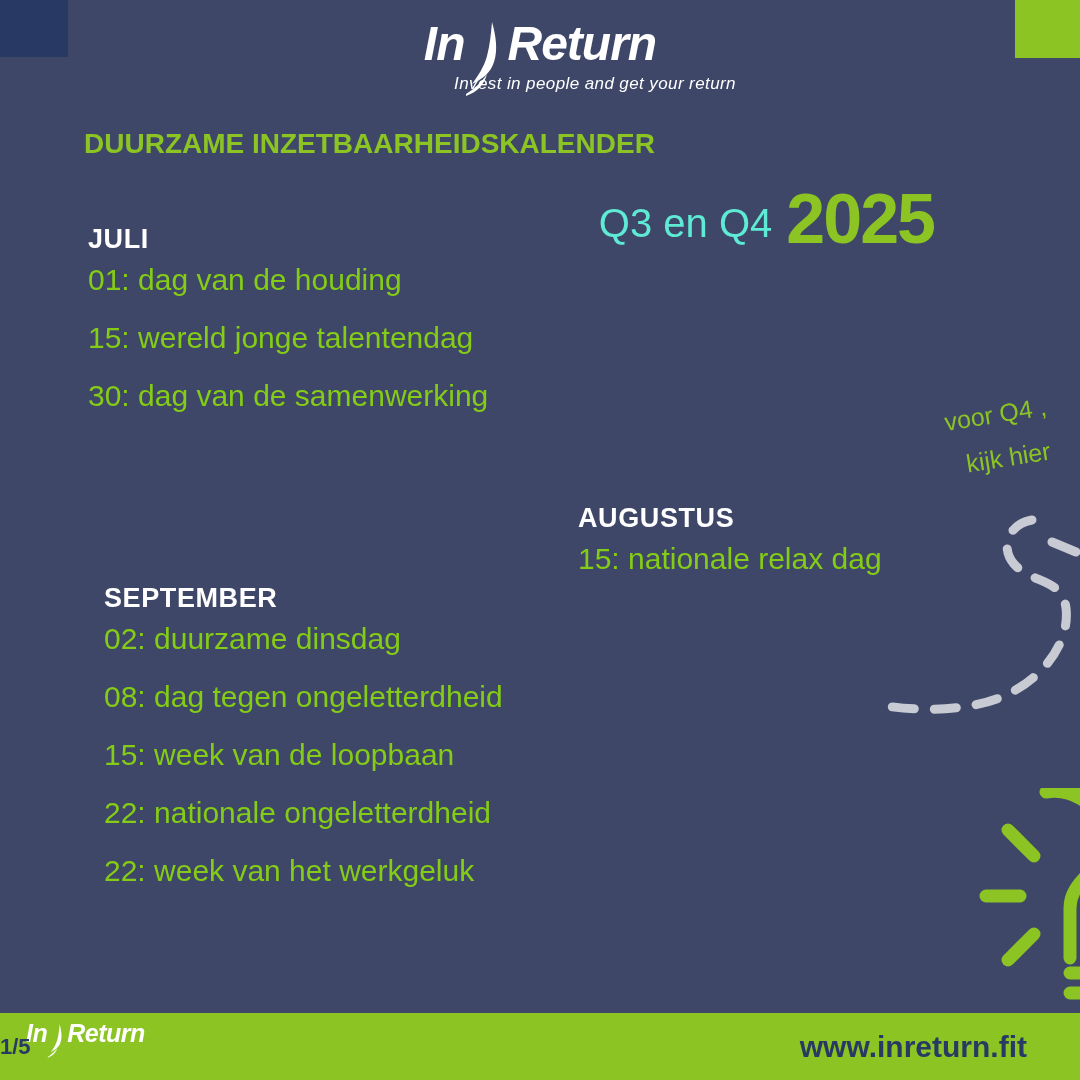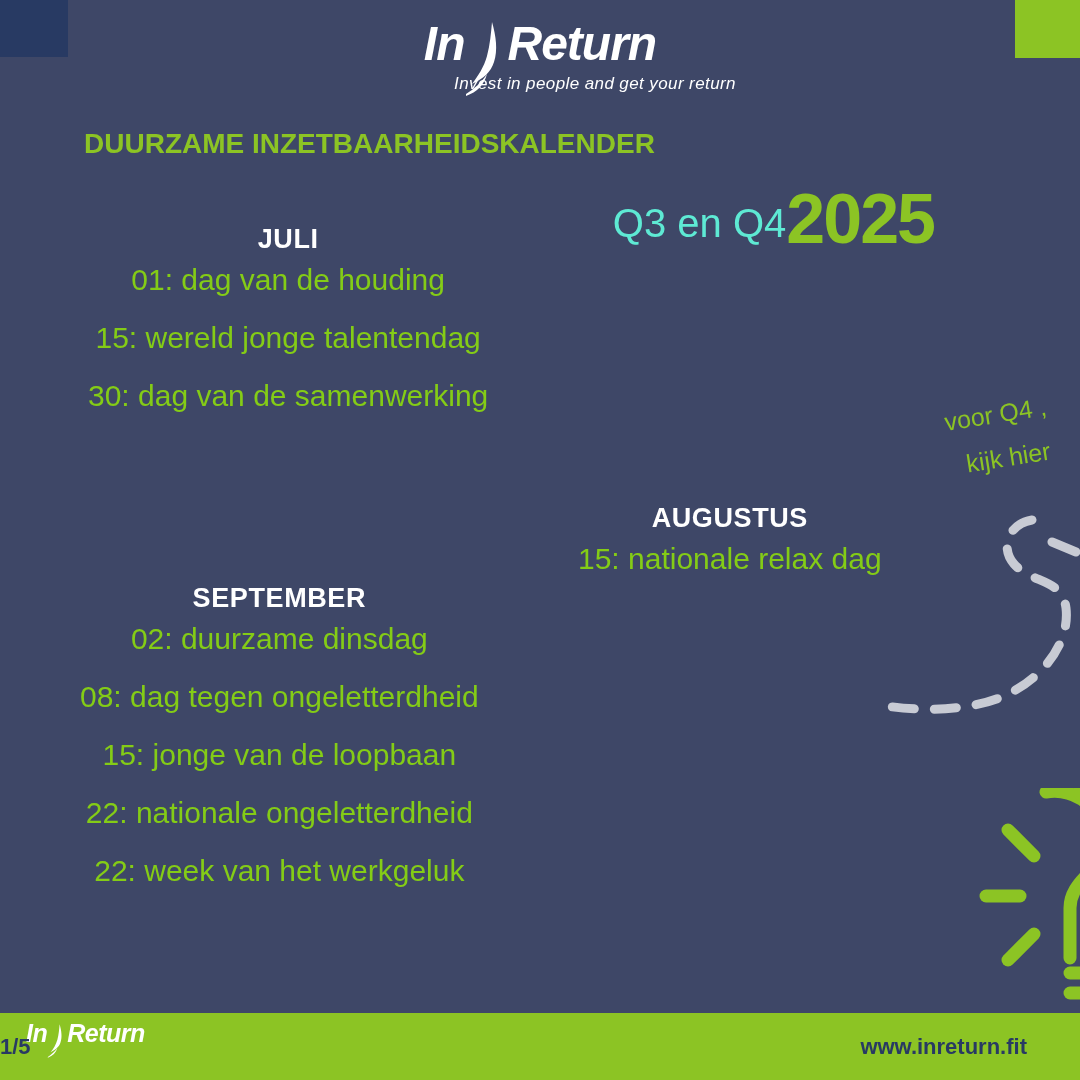--- a/index.html
+++ b/index.html
@@ -88,44 +88,45 @@
     color: #5eead4;
     font-size: 40px;
     font-weight: normal;
     letter-spacing: 0px;
   }
   .title-year {
     color: #8cc424;
     font-size: 70px;
     font-weight: bold;
     letter-spacing: -2px;
+    margin-left: 14px;
     line-height: 0.8;
     position: relative;
     top: 6px;
   }
 
   
-  .month-block { position: absolute; text-align: center; }
+  .month-block { position: absolute; }
   .month-heading {
     color: #ffffff;
     font-size: 27px;
     font-weight: bold;
     letter-spacing: 0.6px;
     margin-bottom: 10px;
   }
   .month-item {
     color: #84cc16;
     font-size: 30px;
     font-weight: normal;
     line-height: 1.0;
     margin-bottom: 28px;
     white-space: nowrap;
   }
   #block-juli      { left: 88px;  top: 224px; }
-  #block-september { left: 80px;  top: 583px; }
+  #block-september { left: 104px;  top: 583px; }
   #block-augustus  { left: 578px; top: 503px; }
 
   
   .note {
     position: absolute;
     color: #8cc424;
     font-size: 25px;
     white-space: nowrap;
   }
   #note-line1 { left: 944px; top: 400px; transform: rotate(-9deg); }
@@ -186,21 +187,21 @@
     left: 0; right: 0;
     text-align: left;
     color: #283a63;
     font-size: 22px;
     font-weight: bold;
   }
   .footer-url {
     position: absolute;
     right: 53px;
     color: #283a63;
-    font-size: 22px;
+    font-size: 30px;
     font-weight: bold;
   }
 </style>
 </head>
 <body>
 
 <div class="corner-dark"></div>
 <div class="corner-green"></div>
 
 <div class="logo-header">
@@ -232,21 +233,21 @@
 
 <div class="month-block" id="block-augustus">
   <div class="month-heading">AUGUSTUS</div>
   <div class="month-item">15: nationale relax dag</div>
 </div>
 
 <div class="month-block" id="block-september">
   <div class="month-heading">SEPTEMBER</div>
   <div class="month-item">02: duurzame dinsdag</div>
   <div class="month-item">08: dag tegen ongeletterdheid</div>
-  <div class="month-item">15: jonge van de loopbaan</div>
+  <div class="month-item">15: week van de loopbaan</div>
   <div class="month-item">22: nationale ongeletterdheid</div>
   <div class="month-item">22: week van het werkgeluk</div>
 </div>
 
 <div class="note" id="note-line1">voor Q4 ,</div>
 <div class="note" id="note-line2">kijk hier</div>
 
 <div class="arrow-wrap">
   <svg width="200" height="230" viewBox="0 0 200 230" aria-hidden="true">
     <path d="M152 30 C128 34 120 58 134 74 C152 94 182 88 186 118 C190 152 164 188 124 206 C92 220 46 222 6 216" fill="none" stroke="#c8cbd4" stroke-width="9" stroke-linecap="round" stroke-dasharray="22 20"></path>

